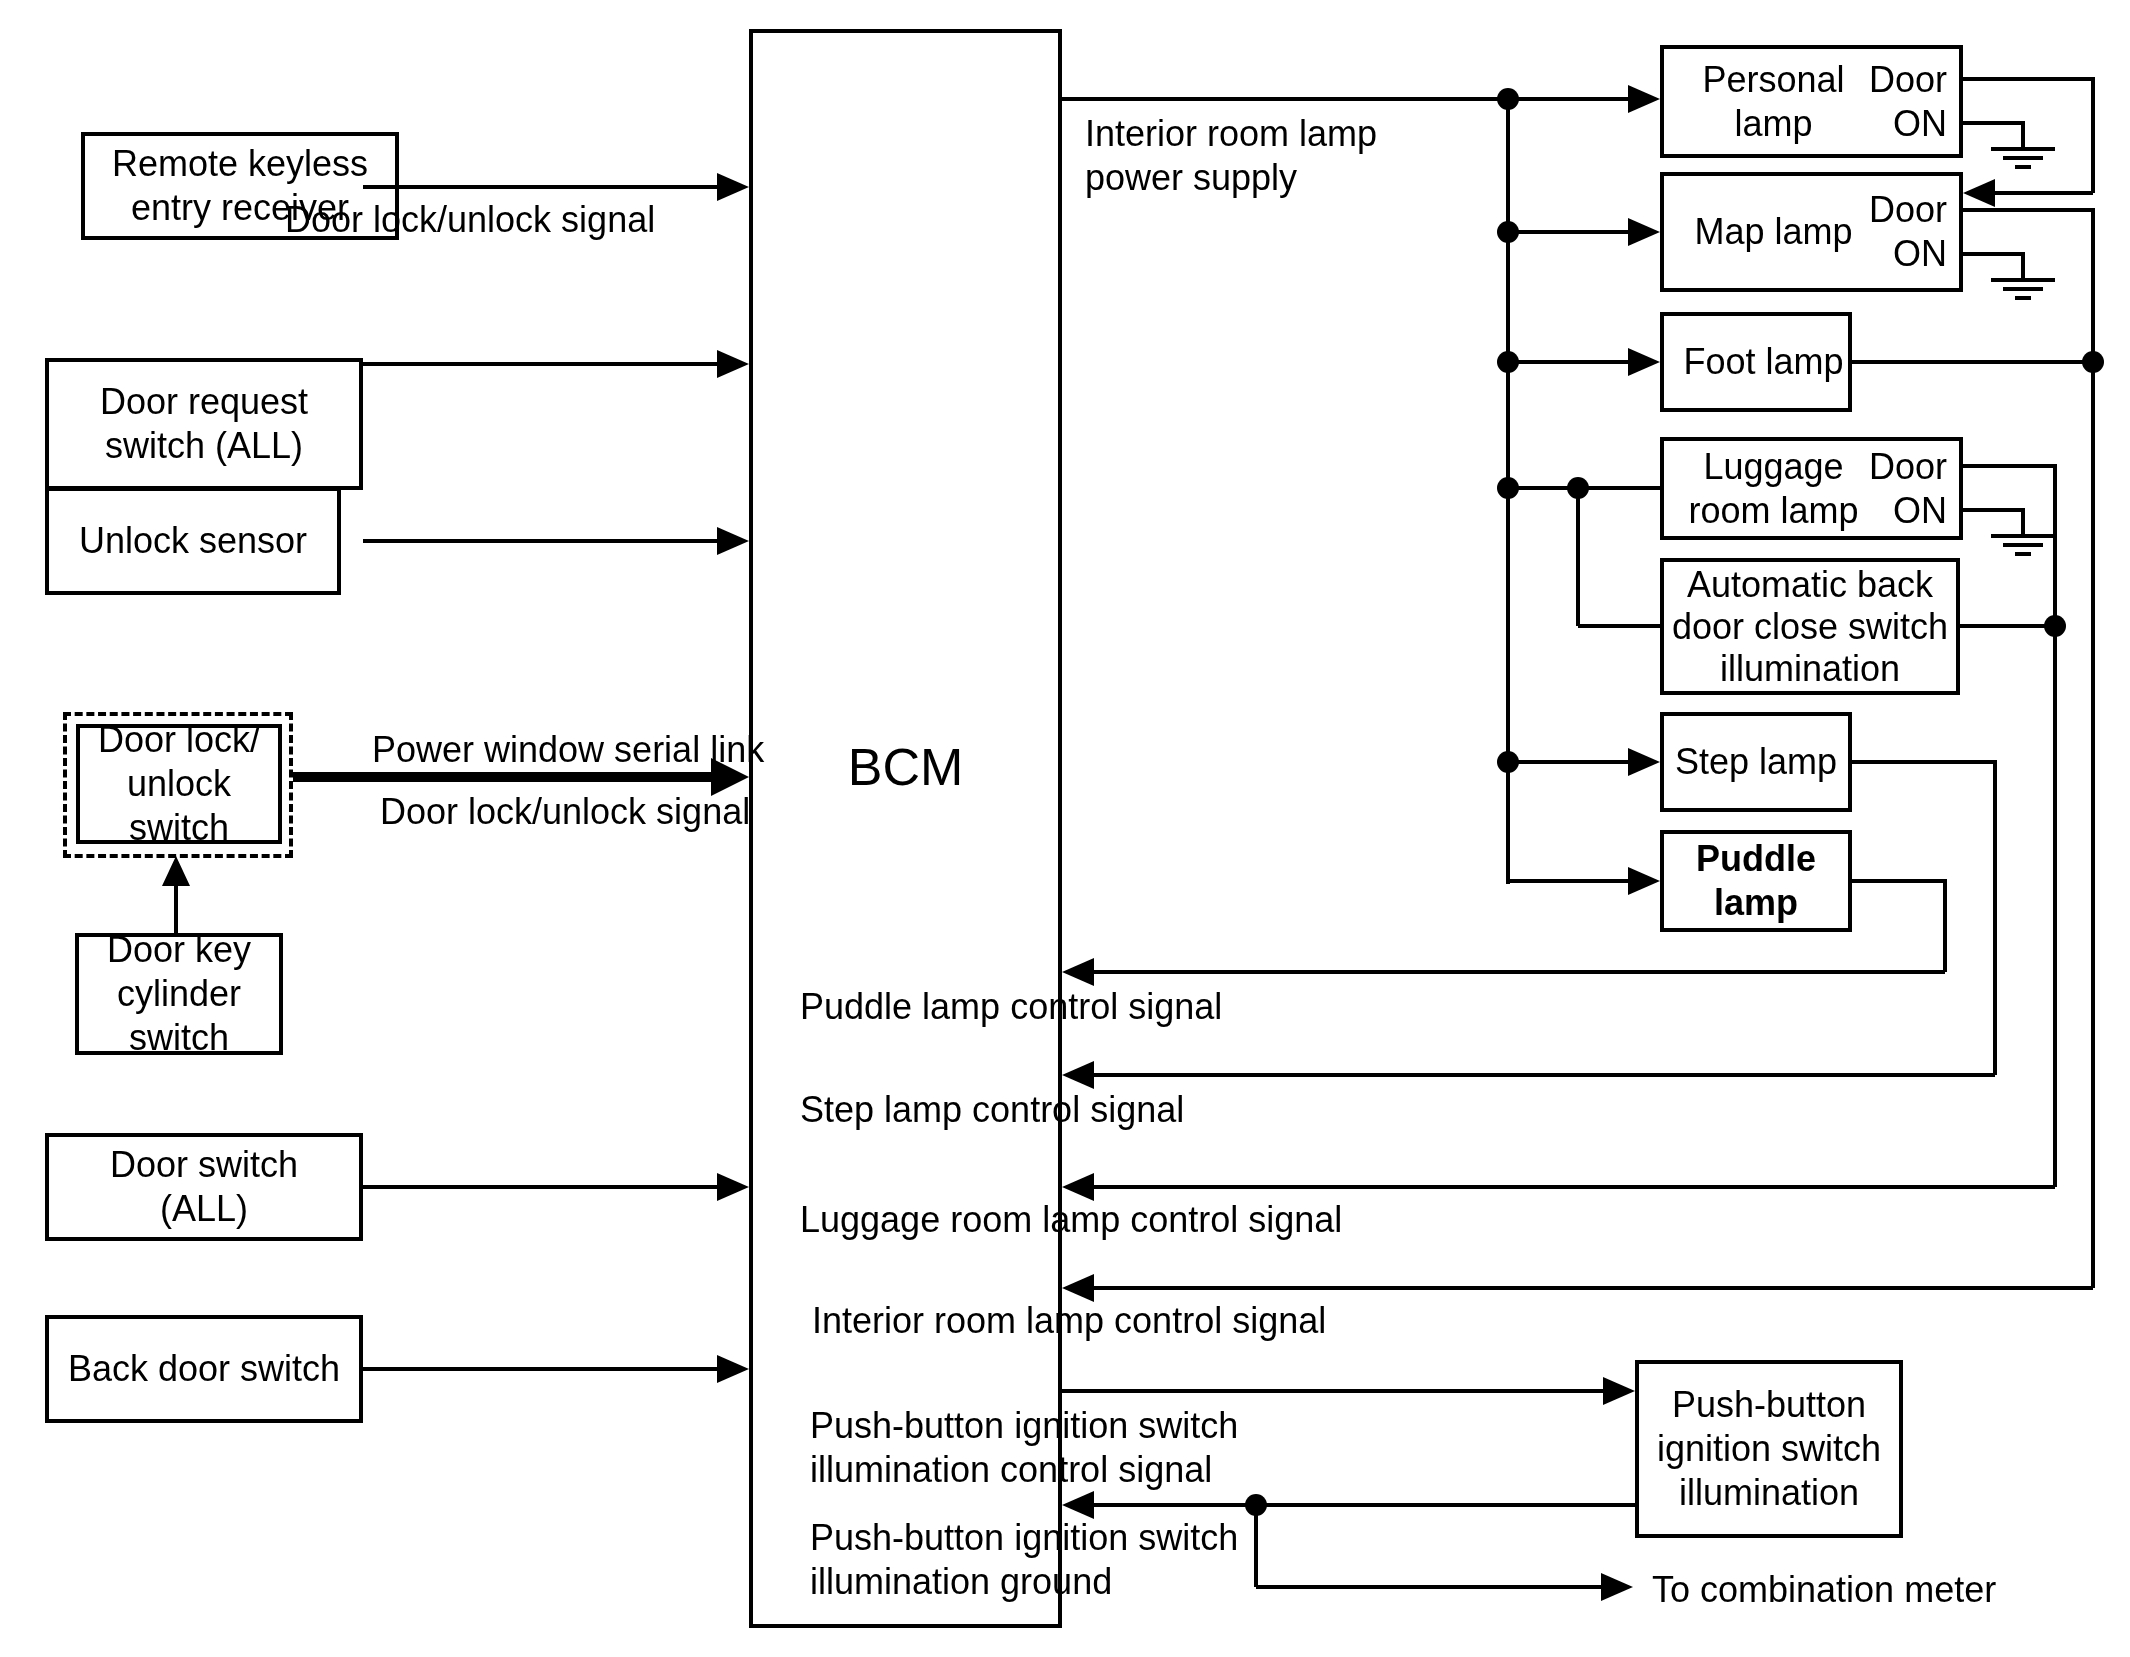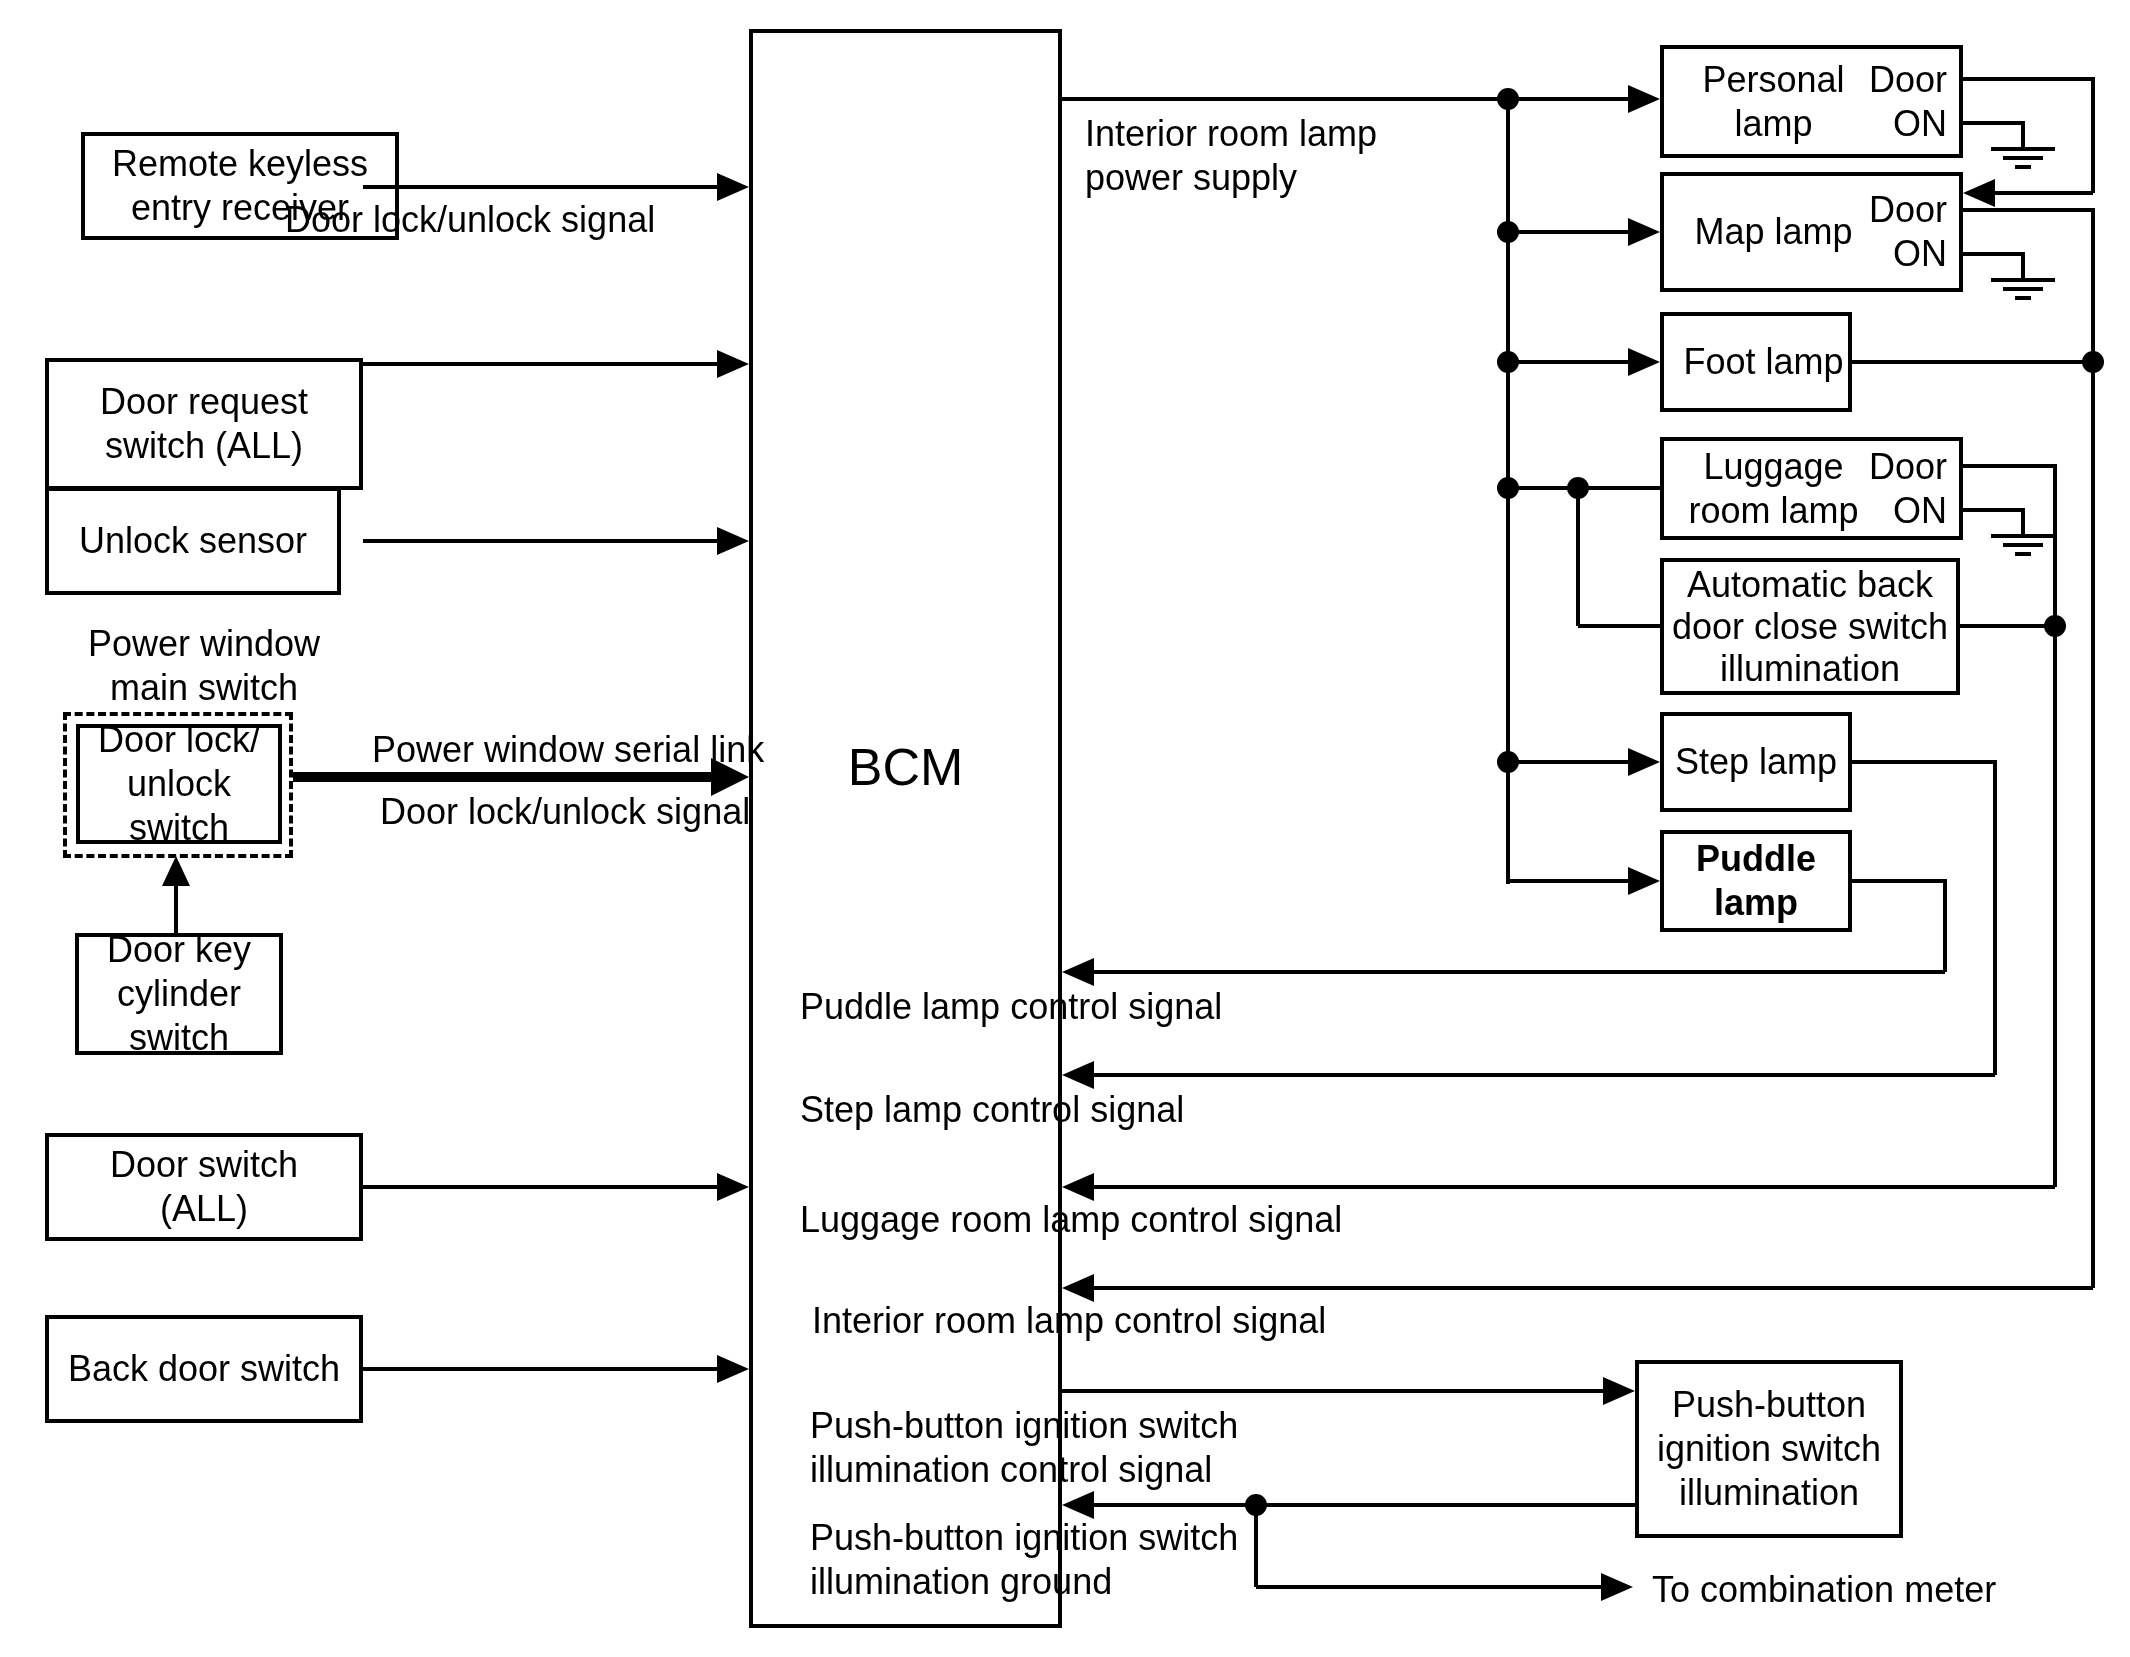--- a/index.html
+++ b/index.html
@@ -34,22 +34,20 @@
 <body>
 
 <div id="stage">
 
   <div class="box" style="left:45px;top:132px;width:318px;height:108px;margin-left:36px;">Remote keyless
 entry receiver</div>
   <div class="box" style="left:45px;top:310px;width:318px;height:132px;margin-top:48px;">Door request
 switch (ALL)</div>
   <div class="box" style="left:45px;top:487px;width:296px;height:108px;">Unlock sensor</div>
 
-  <div class="lbl" style="left:45px;top:622px;width:318px;text-align:center;">Power window
-main switch</div>
   <div class="box dashed" style="left:63px;top:712px;width:230px;height:146px;"></div>
   <div class="box" style="left:76px;top:724px;width:206px;height:120px;">Door lock/
 unlock switch</div>
   <div class="box" style="left:75px;top:933px;width:208px;height:122px;">Door key
 cylinder
 switch</div>
 
   <div class="box" style="left:45px;top:1133px;width:318px;height:108px;">Door switch
 (ALL)</div>
   <div class="box" style="left:45px;top:1315px;width:318px;height:108px;">Back door switch</div>

